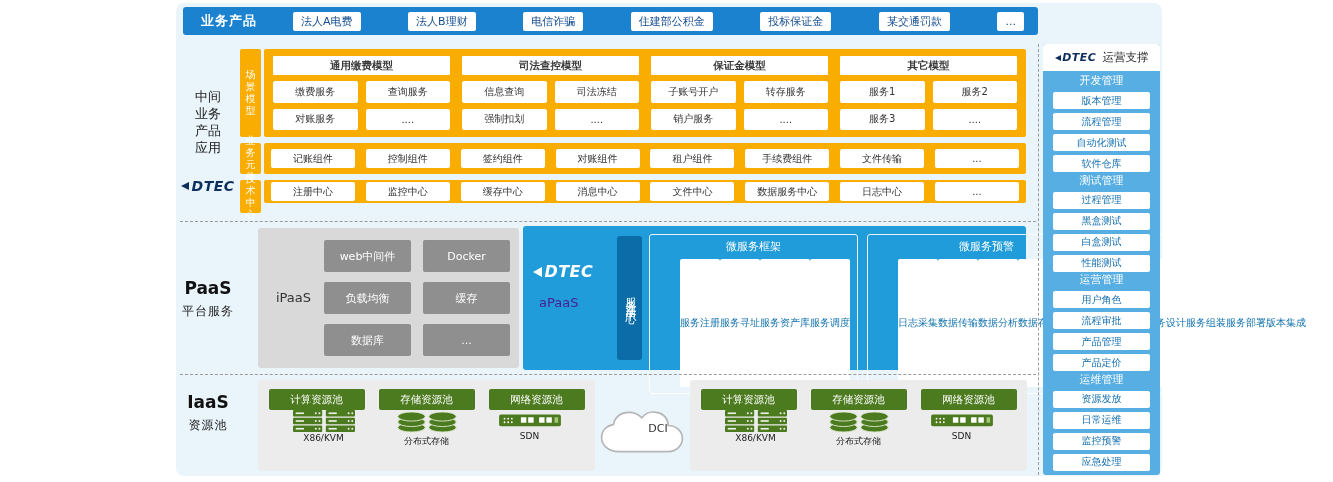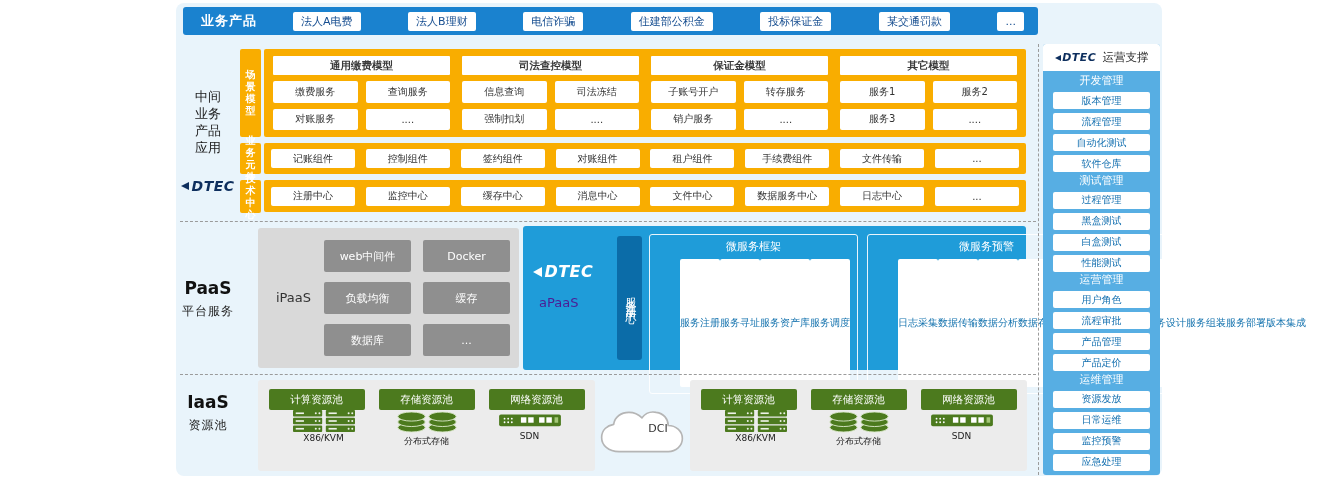--- a/index.html
+++ b/index.html
@@ -22,32 +22,32 @@
   .big-label { font-size:17px; font-weight:bold; color:#111; }
   .sub-label { font-size:12px; color:#222; margin-top:5px; letter-spacing:1px; }
 
   
   .dtec-logo { display:inline-flex; align-items:center; font-weight:800; font-style:italic; letter-spacing:.5px; }
   .dtec-logo .tri { width:0; height:0; border-top:.32em solid transparent; border-bottom:.32em solid transparent; border-right:.62em solid currentColor; margin-right:.15em; display:inline-block; }
   .navy { color:#0E2F5E; }
   .white { color:#ffffff; }
 
   
-  .row-tab { position:absolute; left:240px; width:21px; background:#F9AD00; border-radius:2px; color:#fff; font-size:10px; line-height:12px; display:flex; align-items:center; justify-content:center; text-align:center; word-break:break-all; padding:2px;font-weight:bold; }
+  .row-tab { position:absolute; left:240px; width:21px; background:#F9AD00; border-radius:2px; color:#fff; font-size:10px; line-height:12px; display:flex; align-items:center; justify-content:center; text-align:center; word-break:break-all; padding:2px; }
   .tab-scene { top:49px; height:88px; }
   .tab-comp  { top:143px; height:31px; }
   .tab-tech  { top:180px; height:33px; }
   .scene-panel { position:absolute; left:264px; top:49px; width:762px; height:88px; background:#F9AD00; border-radius:2px; display:flex; gap:12px; padding:7px 9px; }
   .scene-group { flex:1; display:flex; flex-direction:column; }
   .scene-group-title { height:19px; line-height:19px; background:#fff; color:#3a3a3a; font-size:10.5px; font-weight:600; text-align:center; border-radius:1px; margin-bottom:6px; }
   .scene-grid { display:grid; grid-template-columns:1fr 1fr; gap:6px 8px; flex:1; }
   .chip { background:#fff; color:#333; font-size:10px; border-radius:2px; display:flex; align-items:center; justify-content:center; white-space:nowrap; }
   .strip { position:absolute; left:264px; width:762px; background:#F9AD00; border-radius:2px; display:flex; align-items:center; justify-content:space-between; padding:0 7px; }
   .strip-comp { top:143px; height:31px; }
-  .strip-tech { top:180px; height:32px; }
+  .strip-tech { top:180px; height:23px; }
   .strip .chip { width:84px; height:19px;text-align:center; }
 
   
   .hdash { position:absolute; left:180px; width:856px; border-top:1px dashed #9b9b9b; }
   .d1 { top:221px; } .d2 { top:374px; }
   .vdash { position:absolute; left:1038px; top:44px; height:431px; border-left:1px dashed #9b9b9b; }
 
   
   .ipaas-box { position:absolute; left:258px; top:228px; width:261px; height:140px; background:#D9D9D9; border-radius:3px; }
   .ipaas-label { position:absolute; left:18px; top:62px; font-size:13px; color:#333; }

